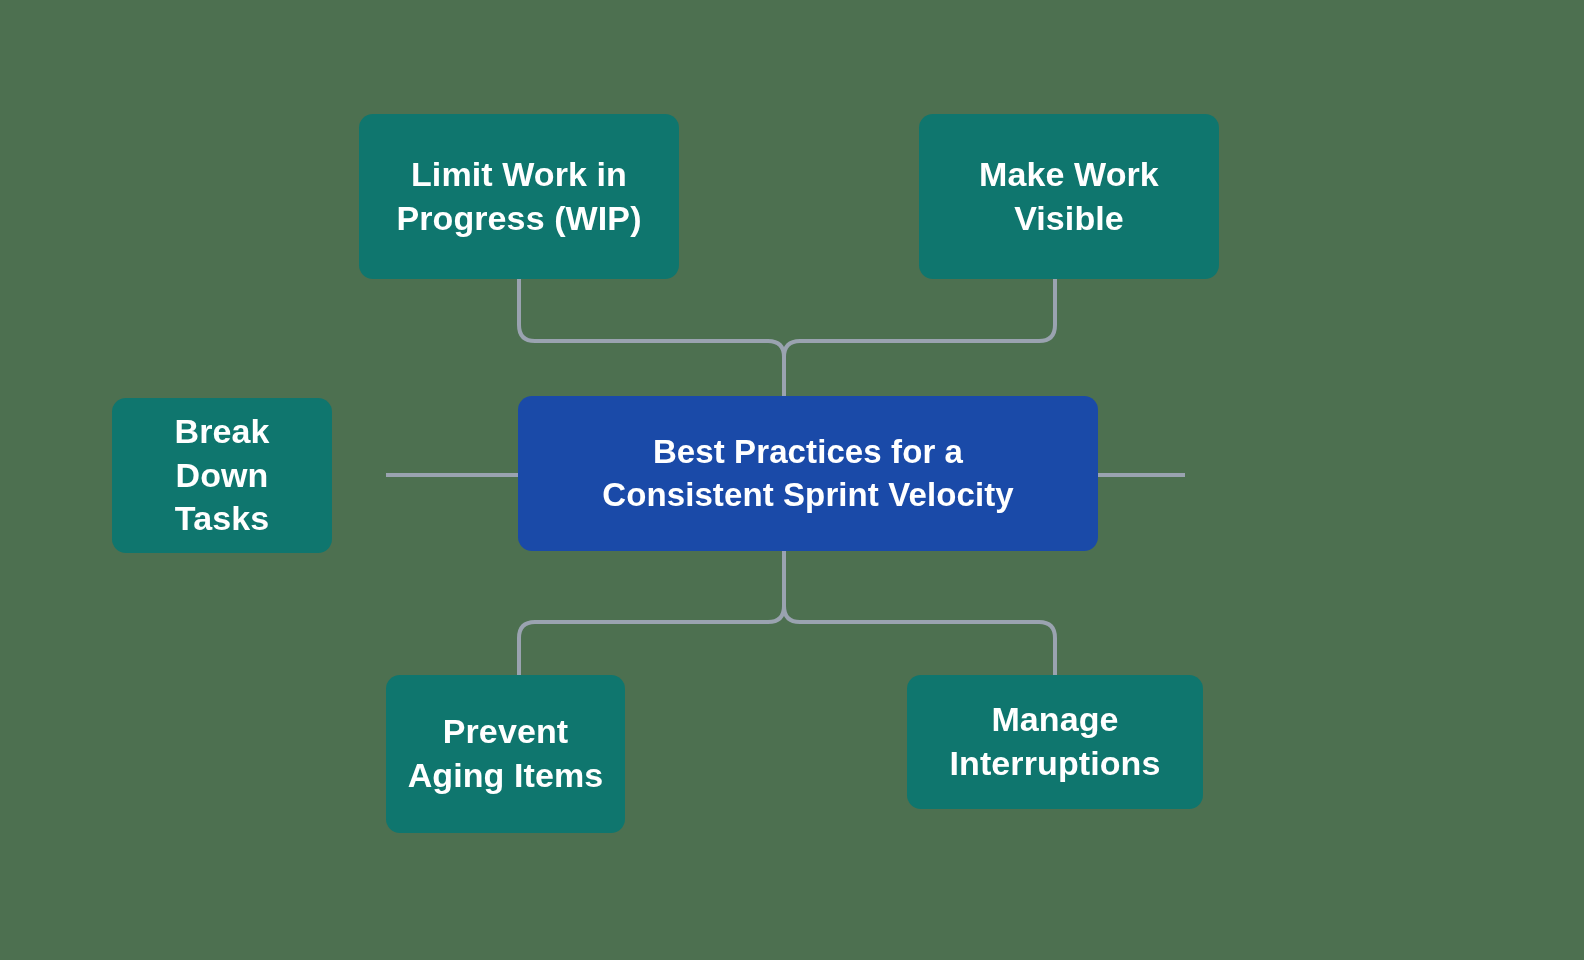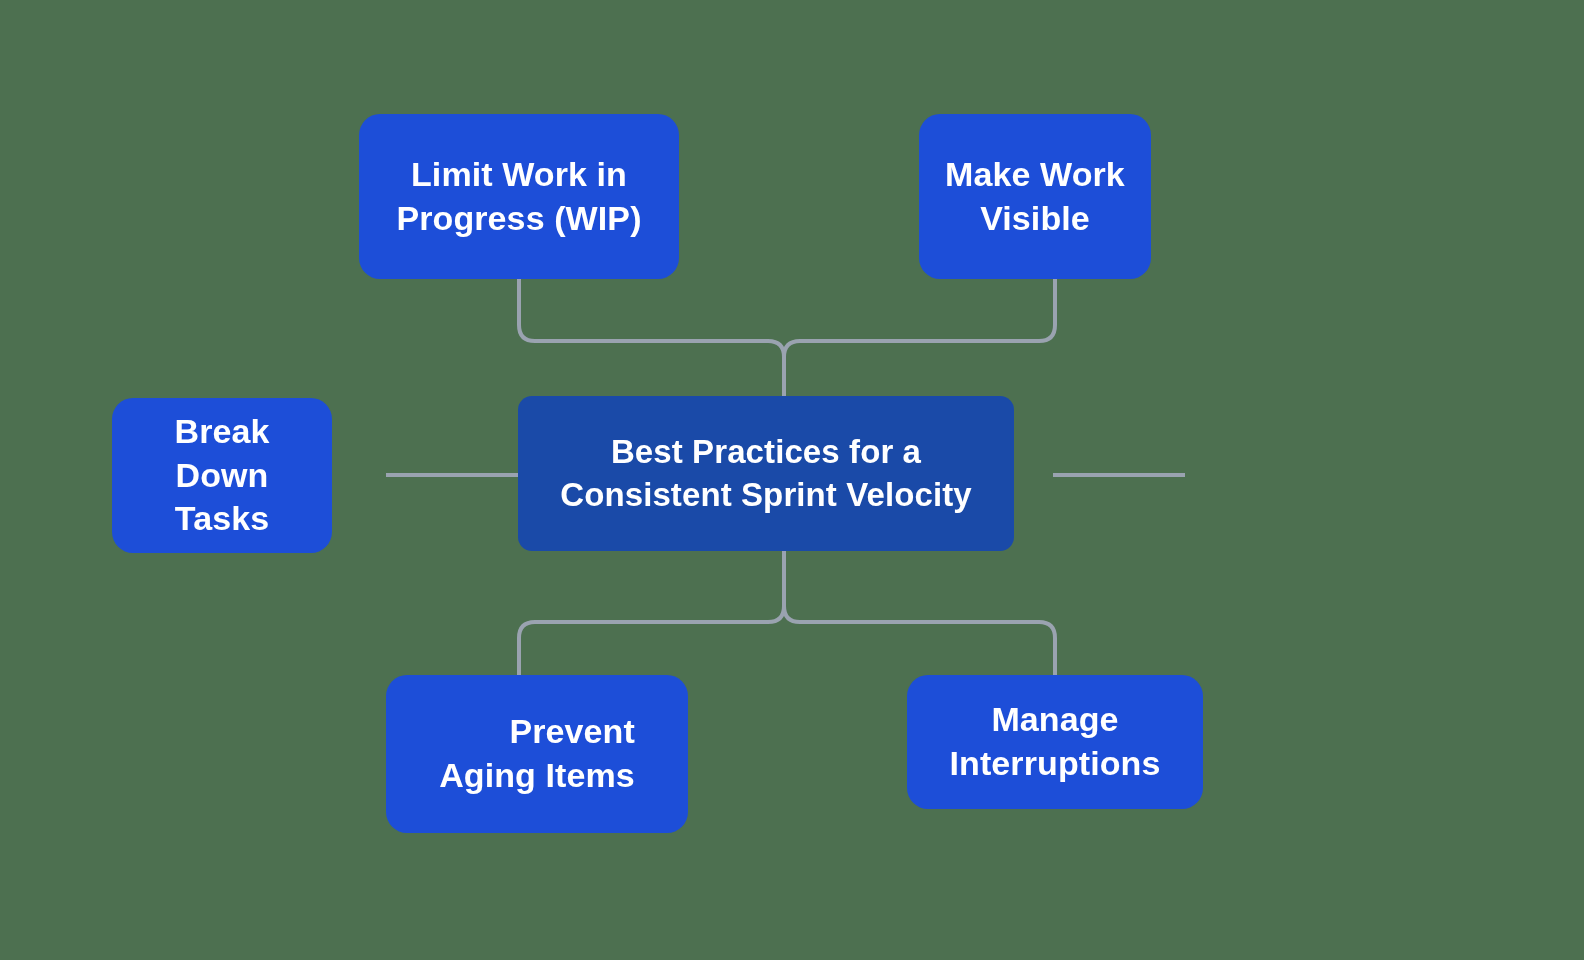--- a/index.html
+++ b/index.html
@@ -33,37 +33,36 @@
     box-sizing: border-box;
     color: #ffffff;
     font-weight: bold;
     line-height: 1.28;
     letter-spacing: 0.1px;
     z-index: 2;
     padding: 4px 12px;
     white-space: pre-line;
   }
   .branch {
-    background: #1d4ed8;
+    background: #0f766e;
     font-size: 34px;
-    border-radius: 21px;
   }
   .center {
     background: #1a4aa8;
     font-size: 33px;
   }
 
   
   #node-limit-wip      { left: 359px;  top: 114px; width: 320px; height: 165px; }
-  #node-make-visible   { left: 919px;  top: 114px; width: 232px; height: 165px; }
+  #node-make-visible   { left: 919px;  top: 114px; width: 300px; height: 165px; }
   #node-break-down     { left: 112px;  top: 398px; width: 220px; height: 155px; }
   #node-avoid-over     { left: 1185px; top: 398px; width: 298px; height: 155px; }
-  #node-prevent-aging  { left: 386px;  top: 675px; width: 302px; height: 158px; text-align: right; }
+  #node-prevent-aging  { left: 386px;  top: 675px; width: 239px; height: 158px; }
   #node-manage-intr    { left: 907px;  top: 675px; width: 296px; height: 134px; }
-  #node-center         { left: 518px;  top: 396px; width: 496px; height: 155px; }
+  #node-center         { left: 518px;  top: 396px; width: 580px; height: 155px; }
 </style>
 </head>
 <body>
 
 <div id="canvas">
 
   <svg id="connectors" viewBox="0 0 1584 960" xmlns="http://www.w3.org/2000/svg">
     <g fill="none" stroke="#9aa3b0" stroke-width="4" stroke-linecap="butt">
 
       <path d="M 519,279 L 519,325 Q 519,341 535,341 L 768,341 Q 784,341 784,357 L 784,396"></path>

